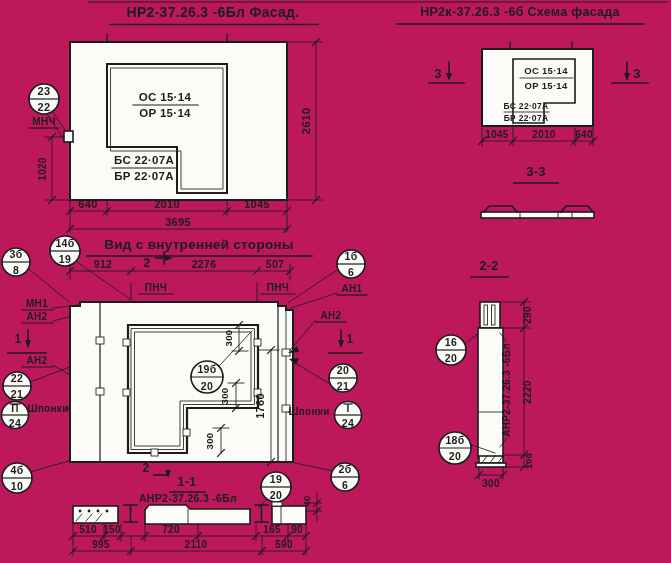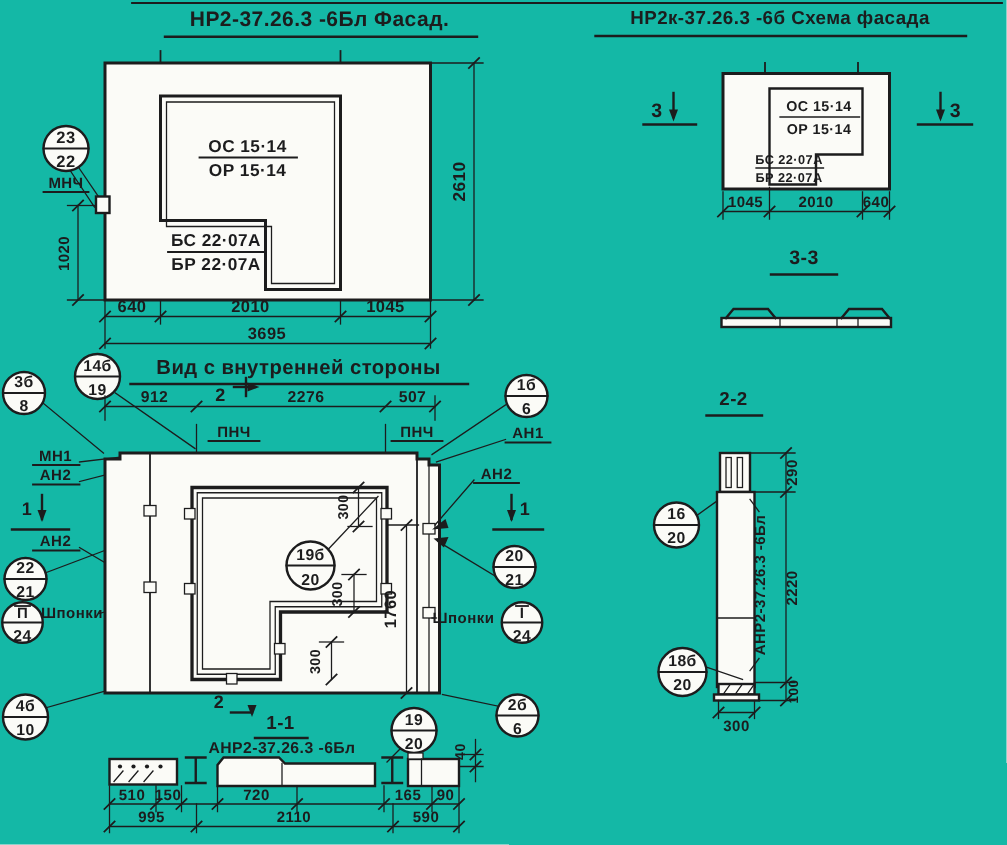--- a/index.html
+++ b/index.html
@@ -1,16 +1,16 @@
 <!DOCTYPE html>
 <html><head>
 <meta charset="utf-8">
 <style>
   html,body{margin:0;padding:0;background:#e8e8e6}
-  .sheet{position:relative;width:671px;height:563px;background:#14b8a6;overflow:hidden}
+  .sheet{position:relative;width:671px;height:563px;background:#be185d;overflow:hidden}
   svg{position:absolute;left:0;top:0}
   text{font-family:"Liberation Sans","DejaVu Sans",sans-serif;font-weight:700;fill:#1c1c1d;letter-spacing:.3px}
   .ln{stroke:#1c1c1d;fill:none;stroke-width:1.2;stroke-linecap:square;stroke-linejoin:miter}
   .thin{stroke-width:.85}
   .w15{stroke-width:1.6}
   .w2{stroke-width:2}
   .w22{stroke-width:2.2}
   .fillb{fill:#1c1c1d;stroke:none}
   .paper{fill:#fbfbf7}
 </style>

